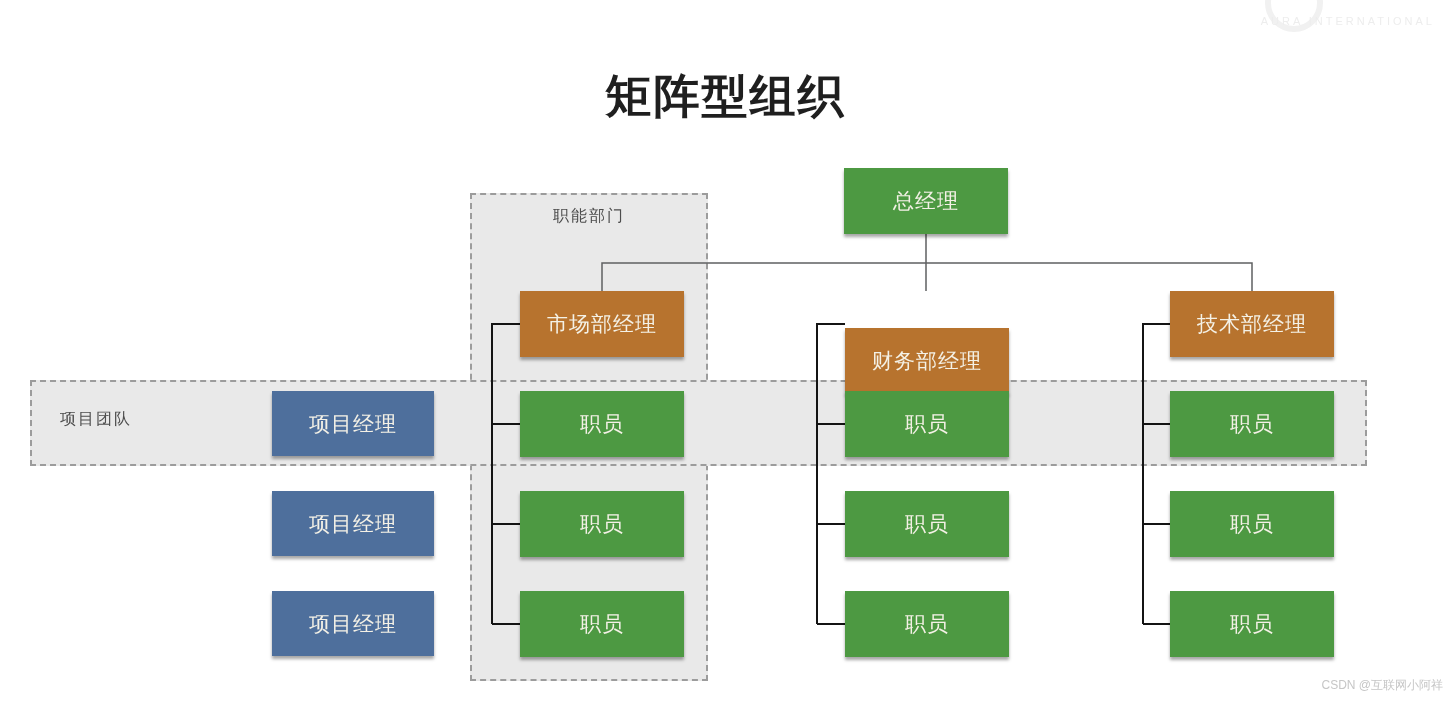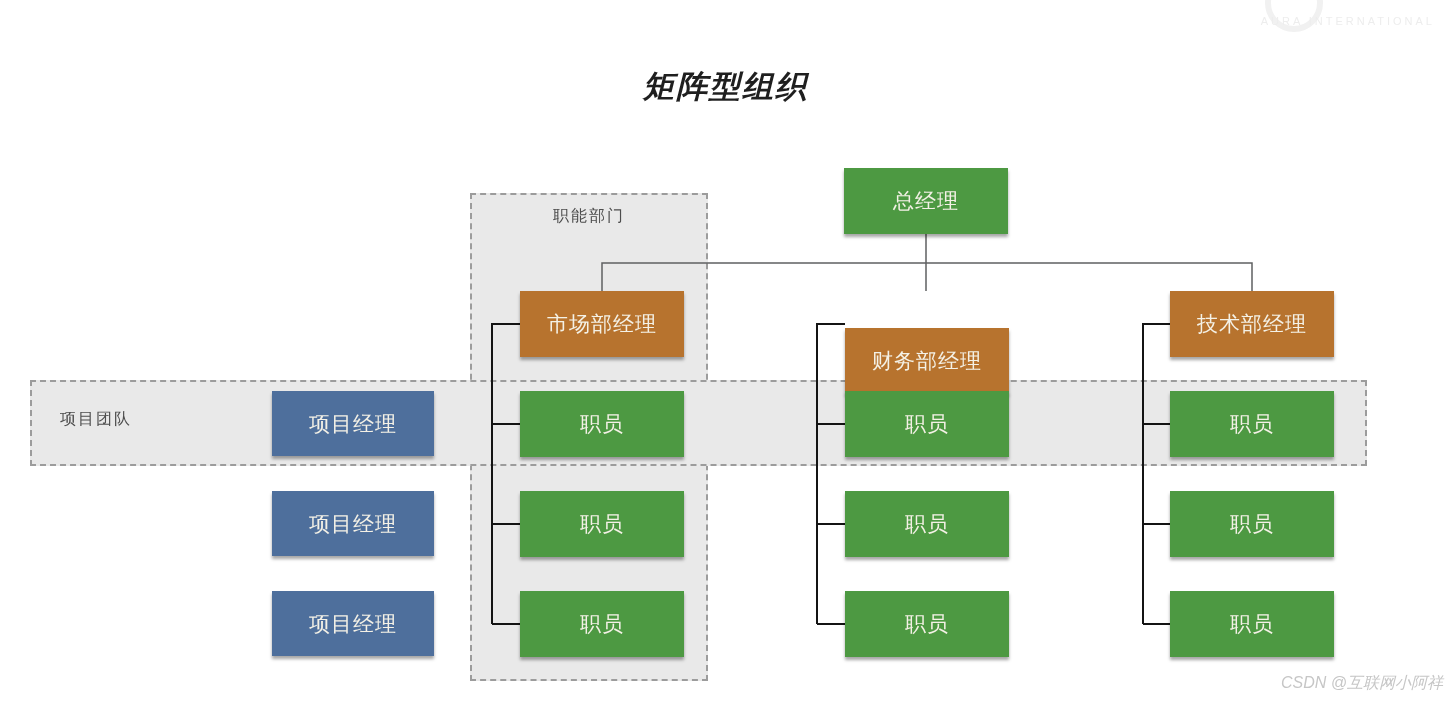--- a/index.html
+++ b/index.html
@@ -37,41 +37,39 @@
   .node-green{ background:var(--green,#4d9942); }
   .node-orange{ background:var(--orange,#b7732e); }
   .node-blue{ background:var(--blue,#4e6f9c); }
   .w164{ width:164px; height:66px; }
   .w162{ width:162px; height:65px;text-align:right; }
   .title{
     position:absolute;
     left:0; top:66px;
     width:100%;
     text-align:center;
-    font-size:31px;
+    font-size:46px;
     font-weight:600;
     color:#1f1f1f;
     letter-spacing:2px;
-    font-style:italic;
   }
   .group-label{
     position:absolute;
     color:#4d4d4d;
     font-size:16px;
     letter-spacing:2px;
   }
   .label-functional{ left:470px; top:206px; width:238px; text-align:center; }
   .label-project{ left:60px; top:409px; }
   .wm-bottom{
     position:absolute;
     right:8px;
     bottom:7px;
-    font-size:16px;
+    font-size:12px;
     color:#c6c6c6;
-    font-style:italic;
   }
   .wm-top{
     position:absolute;
     right:16px;
     top:15px;
     font-size:11px;
     letter-spacing:3px;
     color:#ededed;
   }
   .wm-logo{

